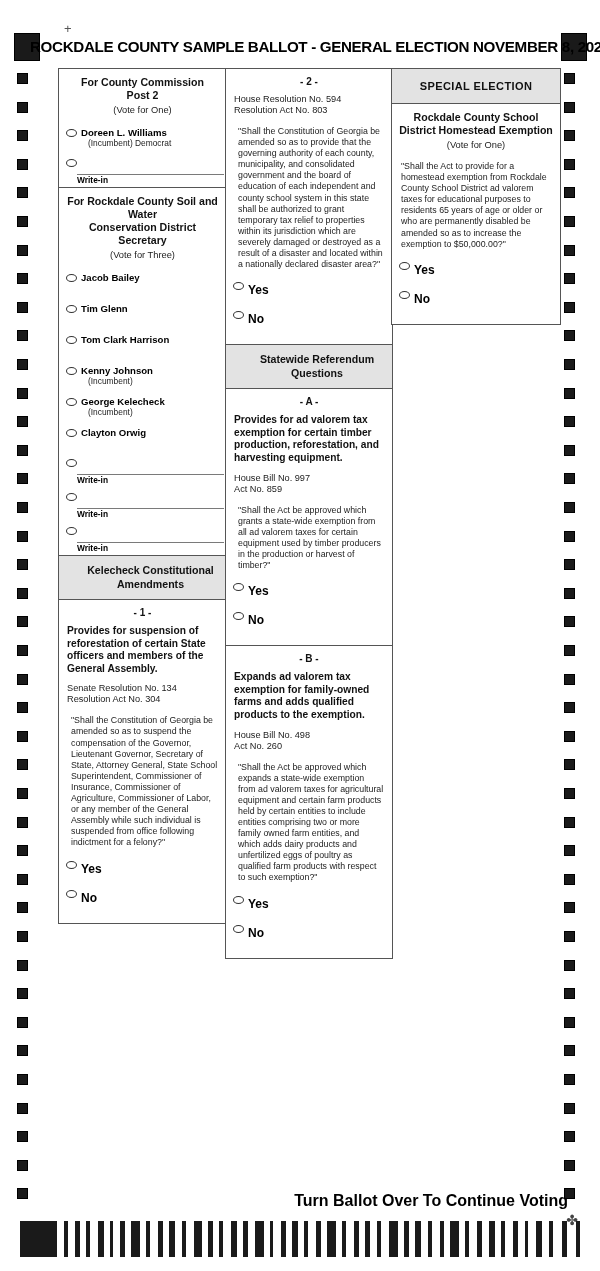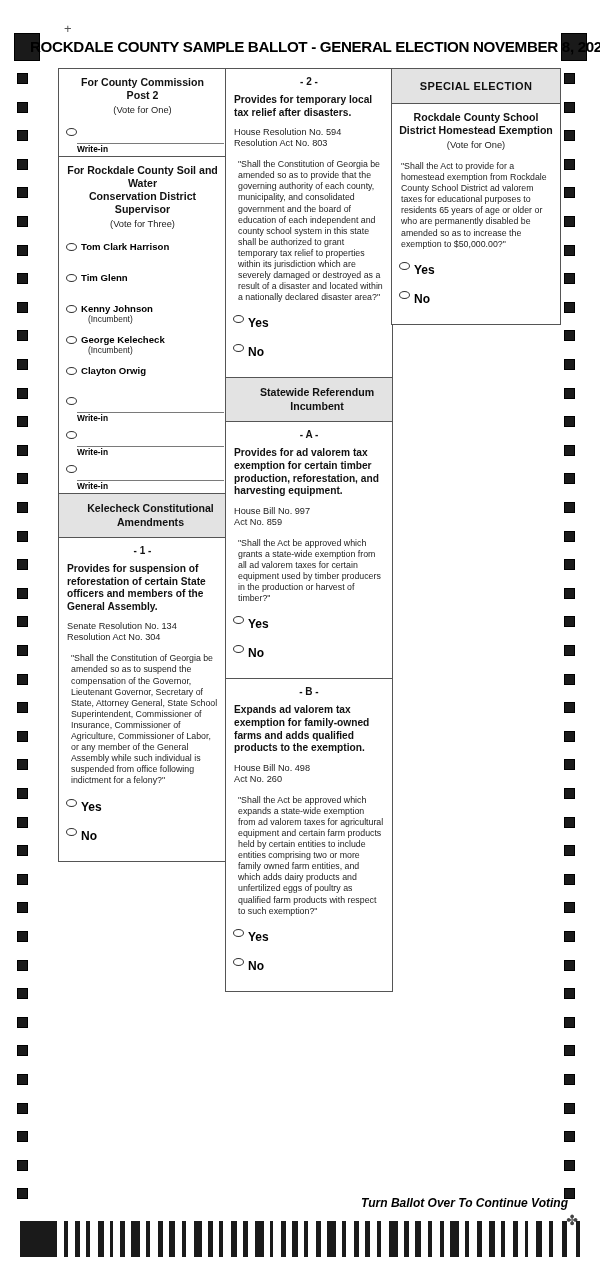--- a/index.html
+++ b/index.html
@@ -183,25 +183,24 @@
     font-weight:bold;
     color:#000;
     line-height:11px;
   }
   .pad-bottom { height:10px; }
 
   
   .footer-note {
     position:absolute;
     right:32px; bottom:61px;
-    font-size:12px;
+    font-size:16px;
     font-weight:bold;
     color:#000;
     white-space:nowrap;
-    font-style:italic;
   }
   .reg-cross {
     position:absolute;
     right:21px; bottom:44px;
     width:14px; height:14px;
     color:#444;
     font-size:14px;
     line-height:14px;
     text-align:center;
   }
@@ -240,44 +239,53 @@
 
 <div class="col col-left">
 
   <div class="box">
     <div class="contest-head">
       <div>For County Commission</div>
       <div>Post 2</div>
     </div>
     <div class="vote-for">(Vote for One)</div>
 
+    <div class="cand">
+      <span class="oval"></span>
+      <div class="cand-name">Doreen L. Williams</div>
+      <div class="cand-sub">(Incumbent) Democrat</div>
+    </div>
 
     <div class="writein">
       <span class="oval"></span>
       <span class="writein-rule"></span>
       <span class="writein-label">Write-in</span>
     </div>
   </div>
 
   <div class="box">
     <div class="contest-head">
       <div>For Rockdale County Soil and</div>
       <div>Water</div>
       <div>Conservation District</div>
-      <div>Supervisor</div>
+      <div>Secretary</div>
     </div>
     <div class="vote-for">(Vote for Three)</div>
 
     <div class="cand">
       <span class="oval"></span>
+      <div class="cand-name">Jacob Bailey</div>
+    </div>
+    <div class="cand">
+      <span class="oval"></span>
+      <div class="cand-name">Tim Glenn</div>
+    </div>
+    <div class="cand">
+      <span class="oval"></span>
       <div class="cand-name">Tom Clark Harrison</div>
-    </div>
-    <div class="cand">
-      <span class="oval"></span>
-      <div class="cand-name">Tim Glenn</div>
     </div>
     <div class="cand">
       <span class="oval"></span>
       <div class="cand-name">Kenny Johnson</div>
       <div class="cand-sub">(Incumbent)</div>
     </div>
     <div class="cand">
       <span class="oval"></span>
       <div class="cand-name">George Kelecheck</div>
       <div class="cand-sub">(Incumbent)</div>
@@ -326,40 +334,39 @@
       <span class="choice-label">No</span>
     </div>
     <div class="pad-bottom"></div>
   </div>
 </div>
 
 <div class="col col-mid">
 
   <div class="box">
     <div class="q-num">- 2 -</div>
-    <div class="q-title">Provides for temporary local tax relief after disasters.</div>
     <div class="q-ref">
       <div>House Resolution No. 594</div>
       <div>Resolution Act No. 803</div>
     </div>
     <div class="q-body">"Shall the Constitution of Georgia be amended so as to provide that the governing authority of each county, municipality, and consolidated government and the board of education of each independent and county school system in this state shall be authorized to grant temporary tax relief to properties within its jurisdiction which are severely damaged or destroyed as a result of a disaster and located within a nationally declared disaster area?"</div>
     <div class="choice">
       <span class="oval"></span>
       <span class="choice-label">Yes</span>
     </div>
     <div class="choice">
       <span class="oval"></span>
       <span class="choice-label">No</span>
     </div>
     <div class="pad-bottom"></div>
   </div>
 
   <div class="section-banner">
     <div>Statewide Referendum</div>
-    <div>Incumbent</div>
+    <div>Questions</div>
   </div>
 
   <div class="box">
     <div class="q-num">- A -</div>
     <div class="q-title">Provides for ad valorem tax exemption for certain timber production, reforestation, and harvesting equipment.</div>
     <div class="q-ref">
       <div>House Bill No. 997</div>
       <div>Act No. 859</div>
     </div>
     <div class="q-body">"Shall the Act be approved which grants a state-wide exemption from all ad valorem taxes for certain equipment used by timber producers in the production or harvest of timber?"</div>

